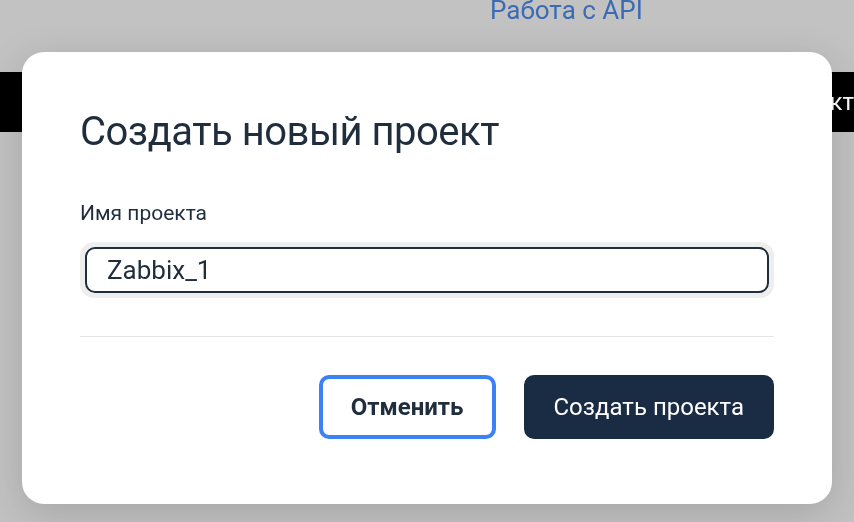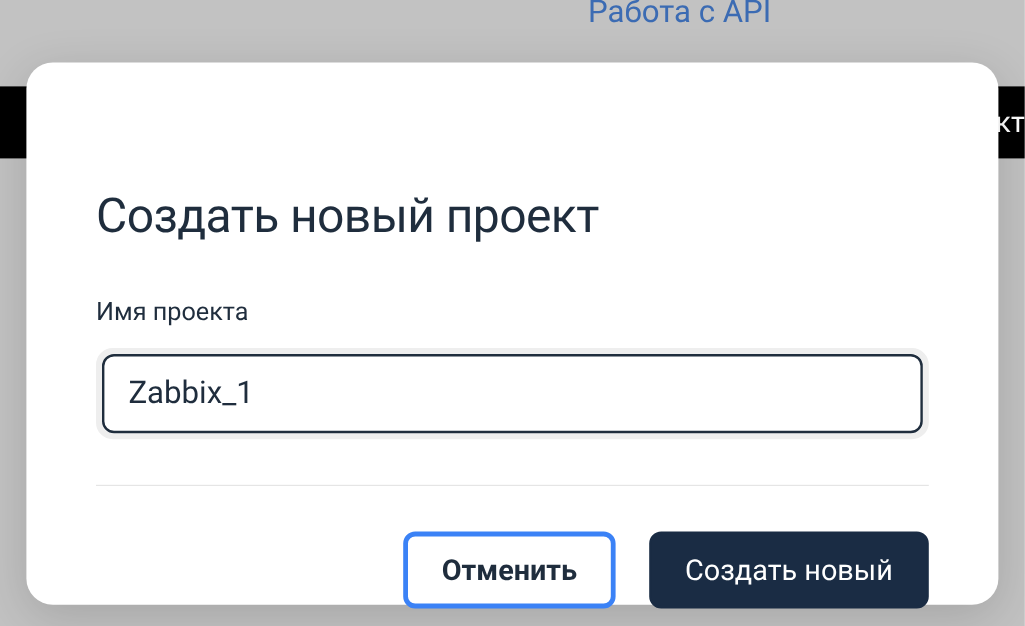--- a/index.html
+++ b/index.html
@@ -57,41 +57,40 @@
       display: flex;
       flex-direction: column;
     }
     
     .modal-title {
       font-size: 40px;
       font-weight: 400;
       color: #1f2d3d;
       letter-spacing: -0.5px;
       margin-bottom: 46px;
-      margin-top: 48px;
     }
     
     .field-label {
       font-size: 21px;
       color: #1f2d3d;
       font-weight: 400;
       margin-bottom: 17px;
     }
     
     .input-outer {
       border: 5px solid #eeeeee;
       border-radius: 14px;
       padding: 0;
     }
     
     .input-field {
       width: 100%;
       border: 2px solid #1f2d3d;
       border-radius: 10px;
-      padding: 16px 20px;
+      padding: 6px 20px;
       font-size: 26px;
       color: #1f2d3d;
       font-family: inherit;
       outline: none;
       background: #fff;
     }
     
     .divider {
       border: none;
       border-top: 1px solid #e5e5e5;
@@ -142,15 +141,15 @@
   <label class="field-label">Имя проекта</label>
 
   <div class="input-outer">
     <input type="text" class="input-field" value="Zabbix_1" style="">
   </div>
 
   <hr class="divider">
 
   <div class="button-row">
     <button class="btn btn-secondary">Отменить</button>
-    <button class="btn btn-primary">Создать новый</button>
+    <button class="btn btn-primary">Создать проекта</button>
   </div>
 </div>
 
 </body></html>

